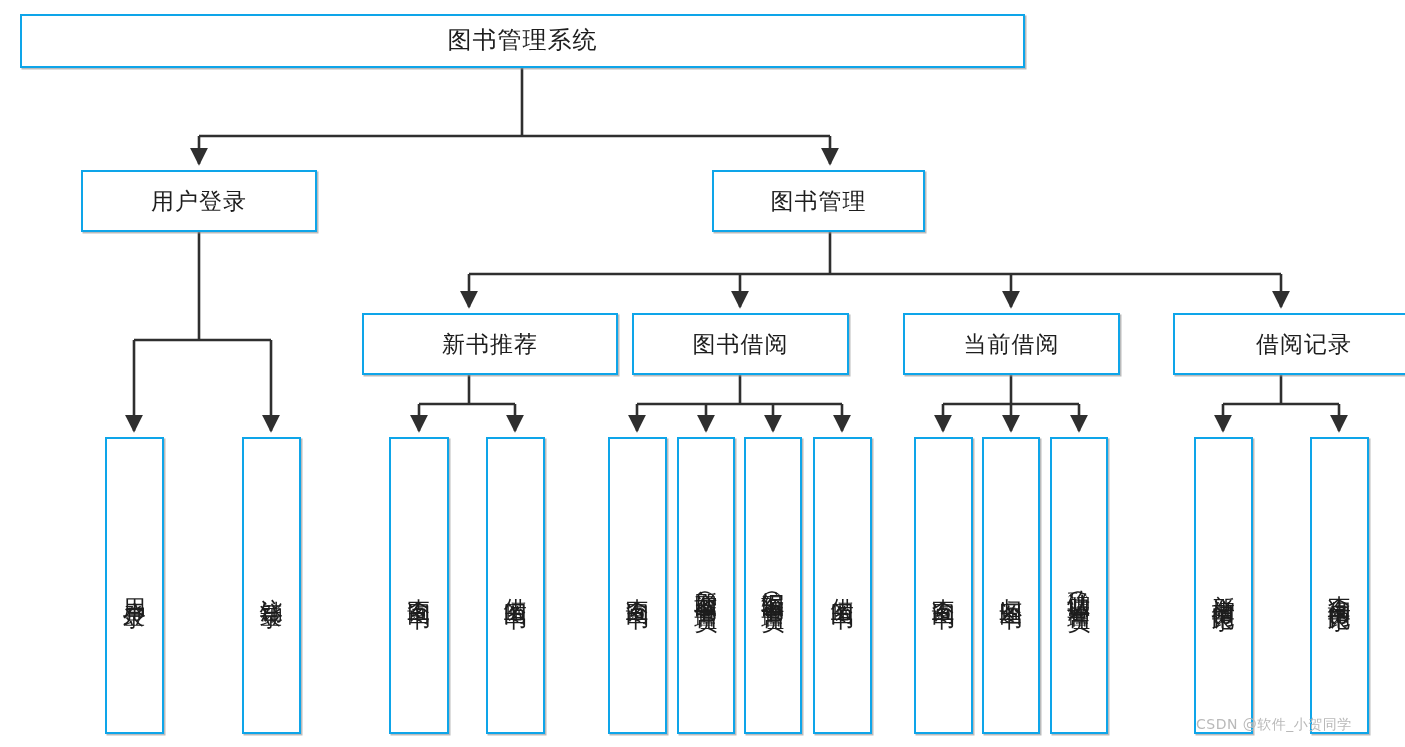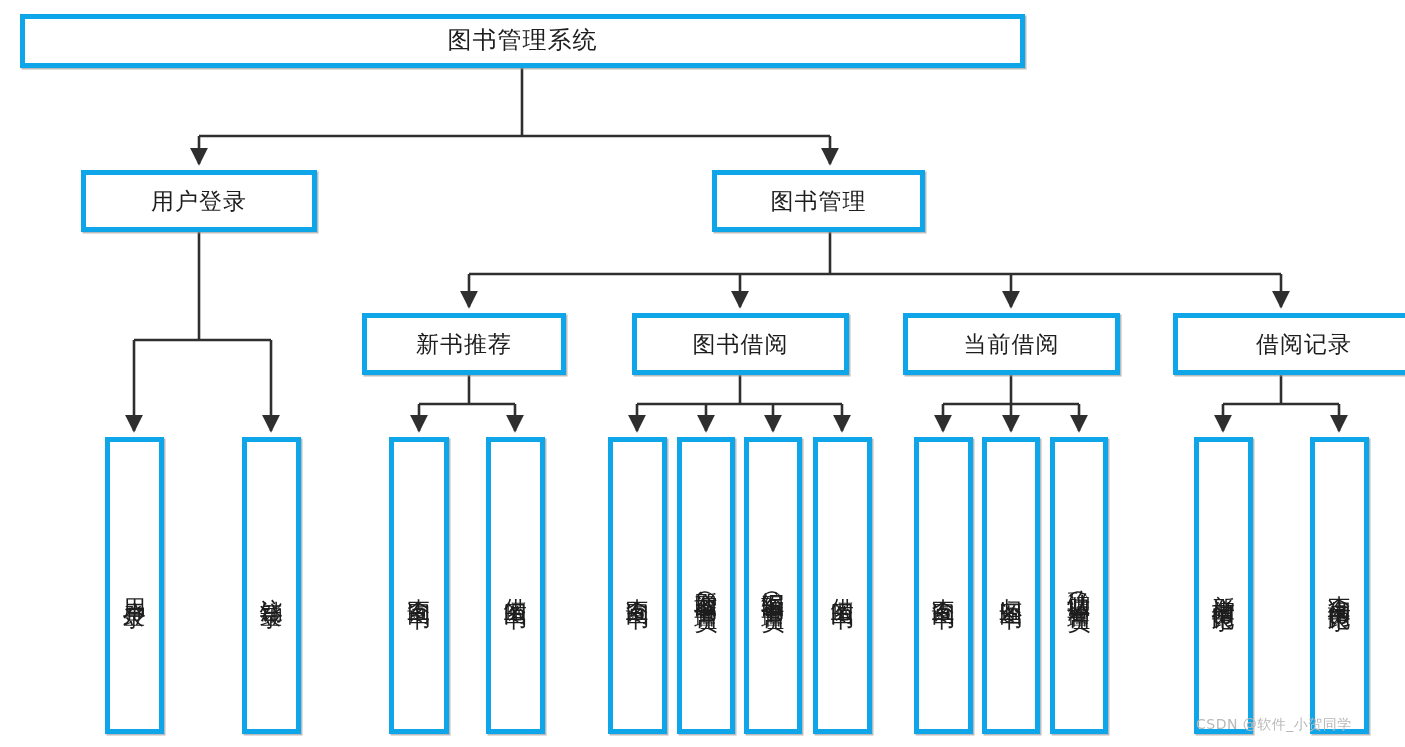--- a/index.html
+++ b/index.html
@@ -22,21 +22,21 @@
     position: absolute;
     left: 0;
     top: 0;
     width: 1405px;
     height: 747px;
     pointer-events: none;
   }
   .node {
     position: absolute;
     box-sizing: border-box;
-    border: 5px solid #0ea5e9;
+    border: 2px solid #0ea5e9;
     background: #ffffff;
     box-shadow: 1.5px 1.5px 0 0 rgba(150,150,150,0.65);
     display: flex;
     align-items: center;
     justify-content: center;
     z-index: 2;
   }
   .node .label {
     font-size: 23px;
     line-height: 1.15;
@@ -127,21 +127,21 @@
     <span class="label">图书管理系统</span>
   </div>
 
   <div class="node" style="left:81px; top:170px; width:236px; height:62px;">
     <span class="label">用户登录</span>
   </div>
   <div class="node" style="left:712px; top:170px; width:213px; height:62px;">
     <span class="label">图书管理</span>
   </div>
 
-  <div class="node" style="left:362px; top:313px; width:204px; height:62px;">
+  <div class="node" style="left:362px; top:313px; width:256px; height:62px;">
     <span class="label">新书推荐</span>
   </div>
   <div class="node" style="left:632px; top:313px; width:217px; height:62px;">
     <span class="label">图书借阅</span>
   </div>
   <div class="node" style="left:903px; top:313px; width:217px; height:62px;">
     <span class="label">当前借阅</span>
   </div>
   <div class="node" style="left:1173px; top:313px; width:262px; height:62px;">
     <span class="label">借阅记录</span>

